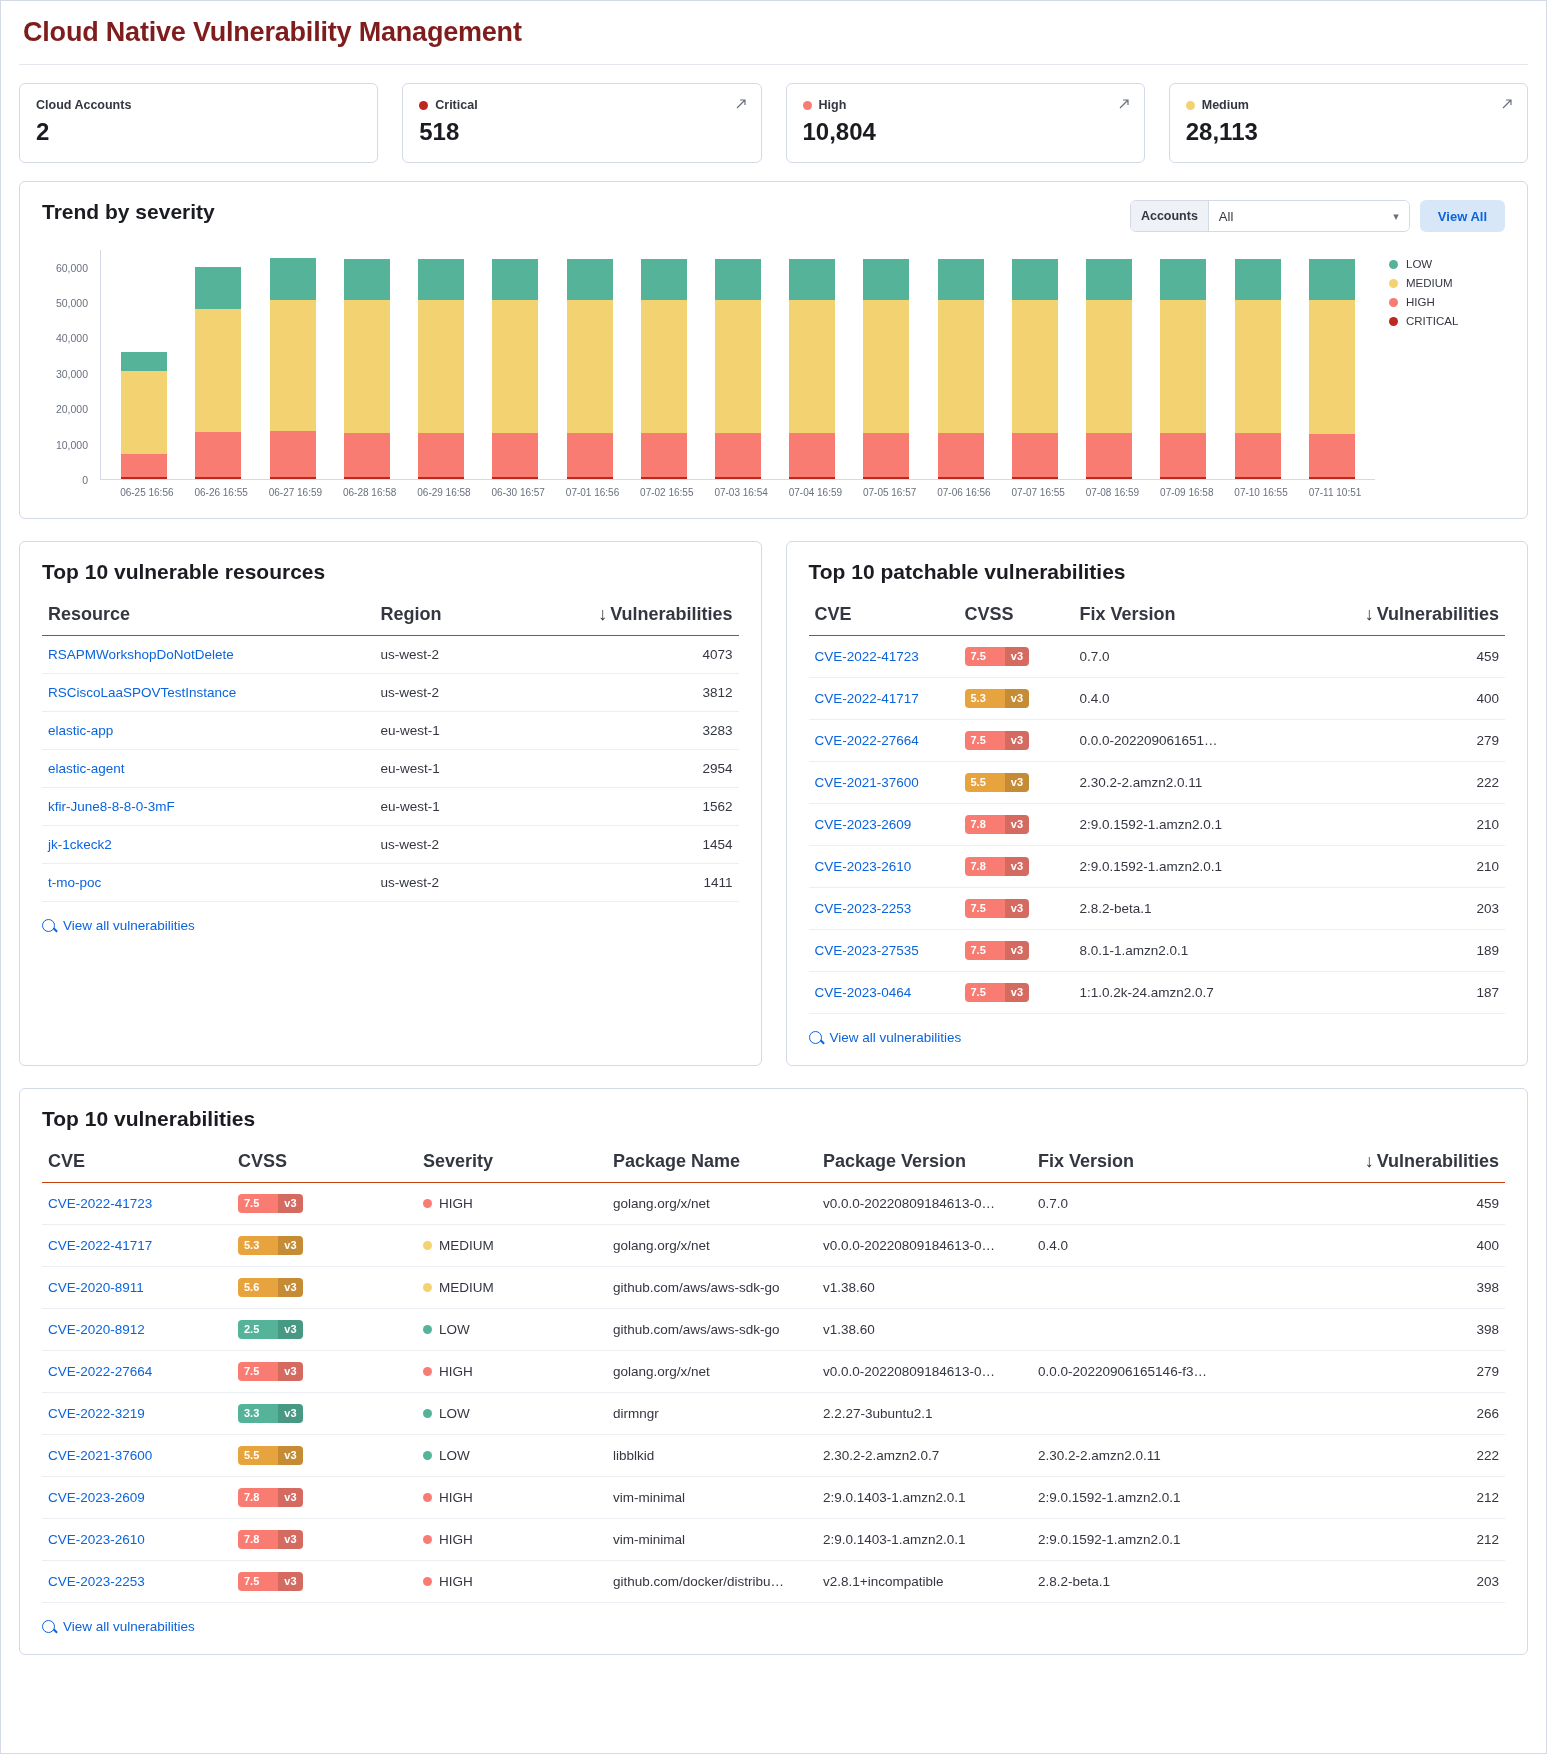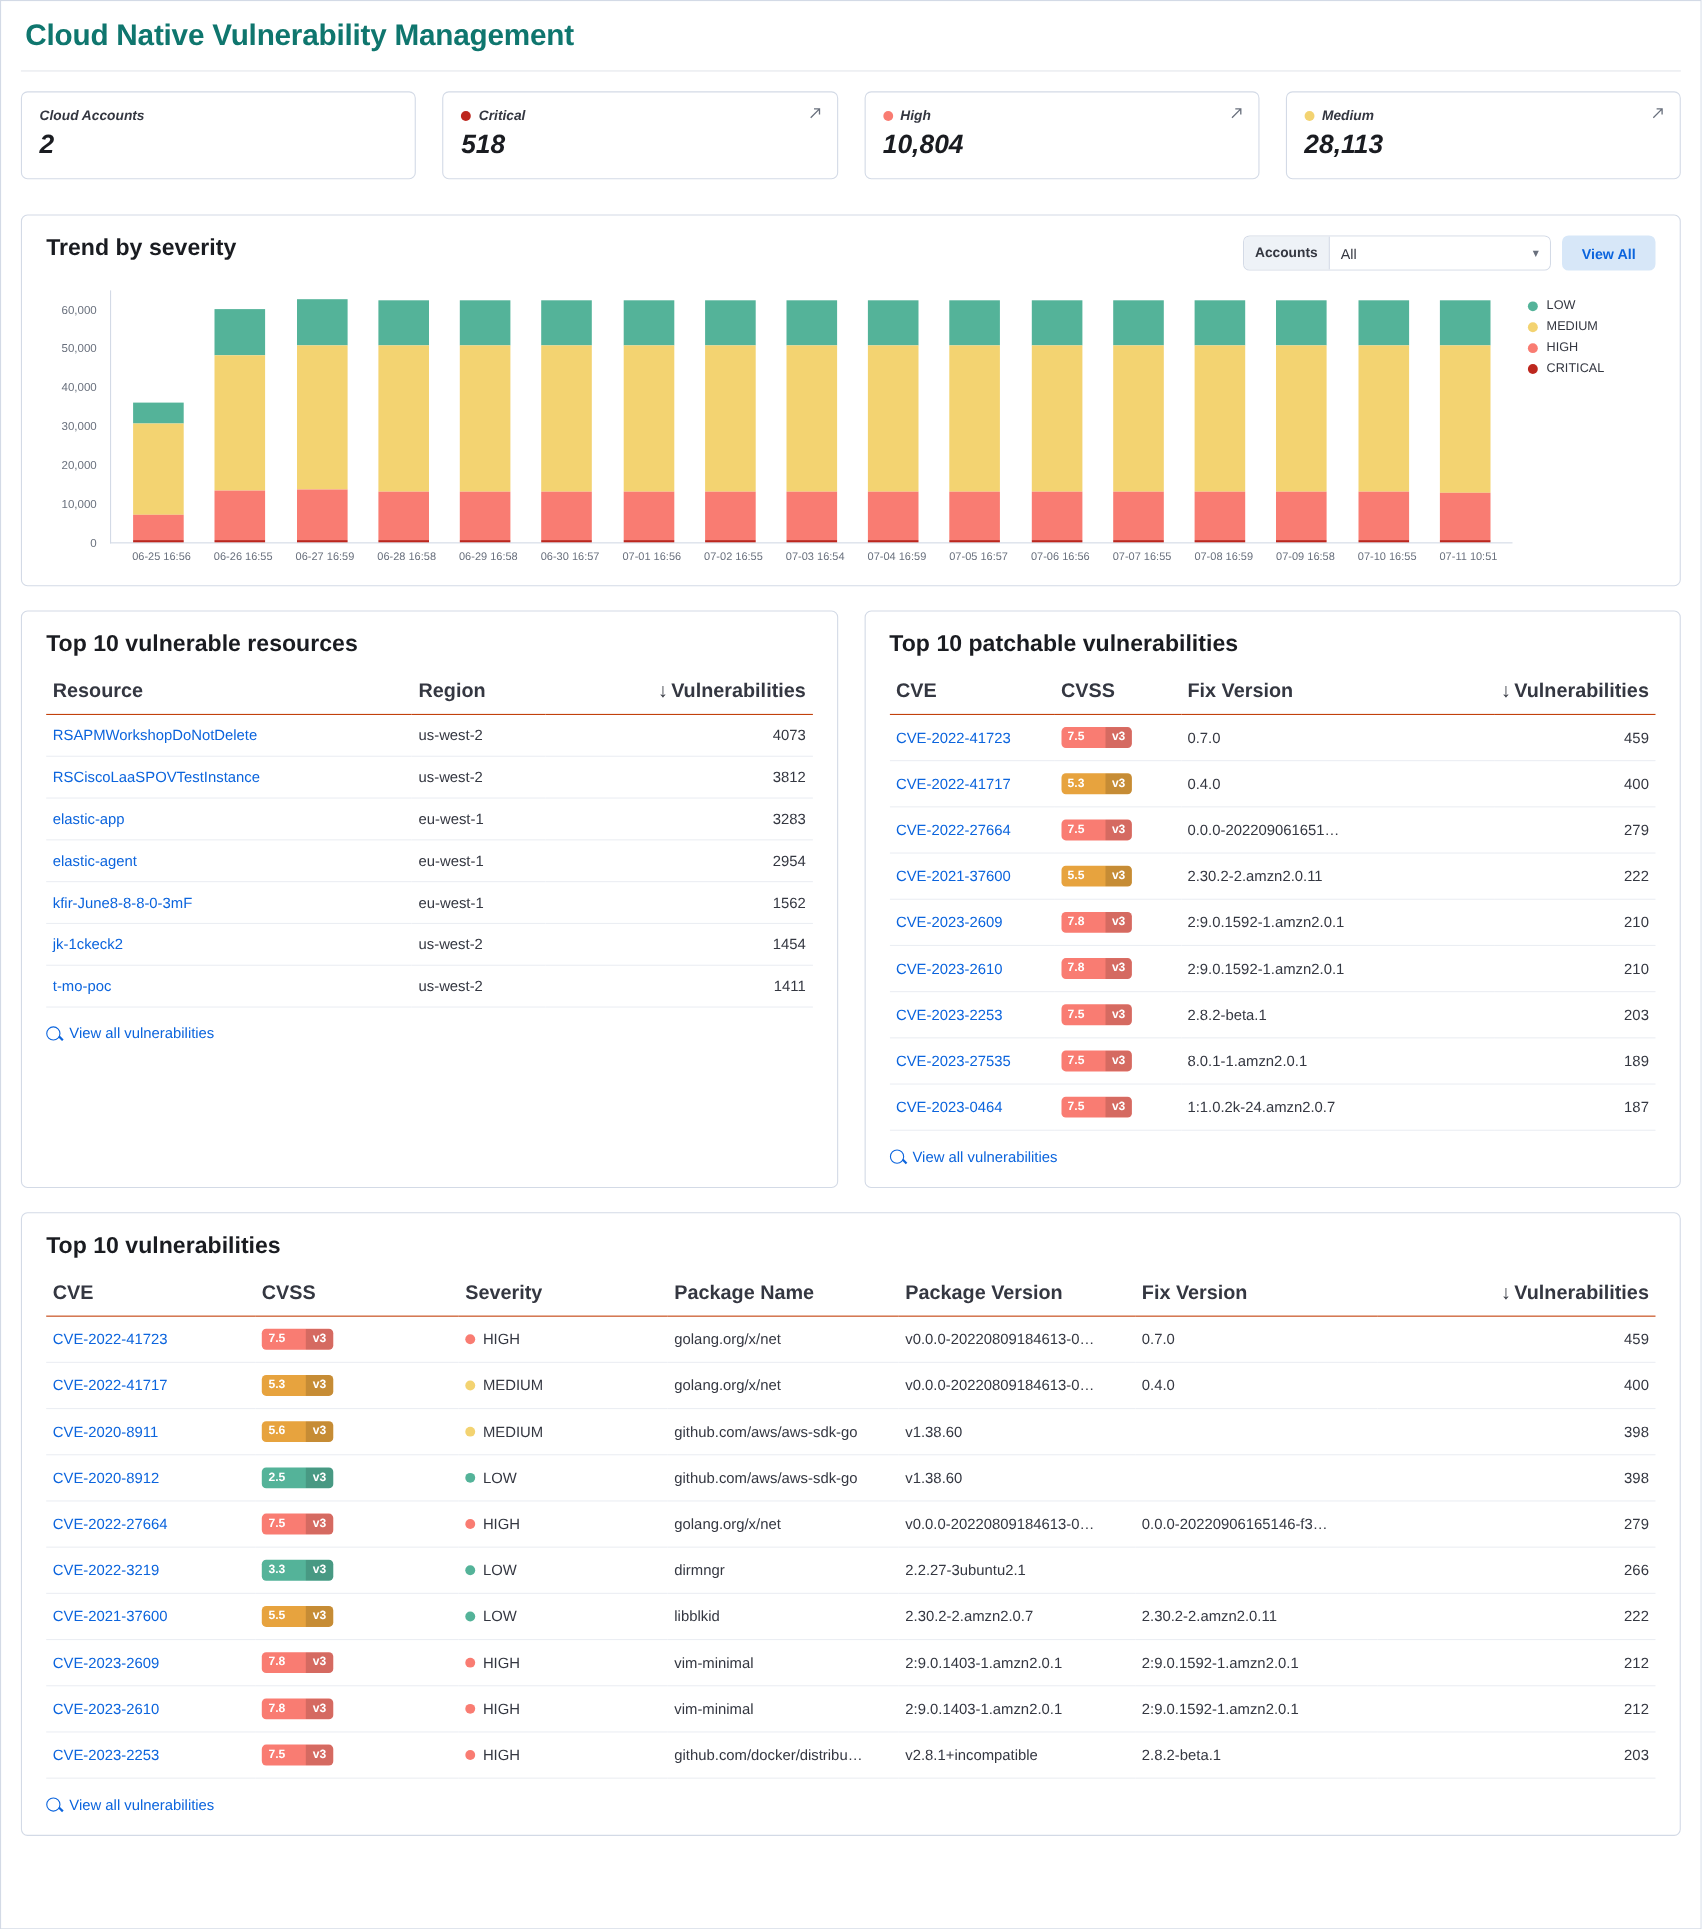--- a/index.html
+++ b/index.html
@@ -12,36 +12,35 @@
   .page {
     width: 1547px;
     min-height: 1754px;
     background: #ffffff;
     border: 1px solid #d3dae6;
     padding: 0 18px 24px 18px;
   }
   .page-title {
     font-size: 27px;
     font-weight: bold;
-    color: #0f766e;
+    color: #7f1d1d;
     padding: 16px 4px 16px 4px;
     letter-spacing: -0.2px;
   }
   .title-rule {
     height: 1px;
     background: #e3e6ec;
     margin-bottom: 18px;
   }
 
   
   .stat-row {
     display: flex;
     gap: 24px;
-    margin-bottom: 32px;
-    font-style: italic;
+    margin-bottom: 18px;
   }
   .stat-card {
     flex: 1;
     border: 1px solid #d3dae6;
     border-radius: 6px;
     background: #fff;
     padding: 14px 16px 16px 16px;
     position: relative;
     min-height: 70px;
   }

